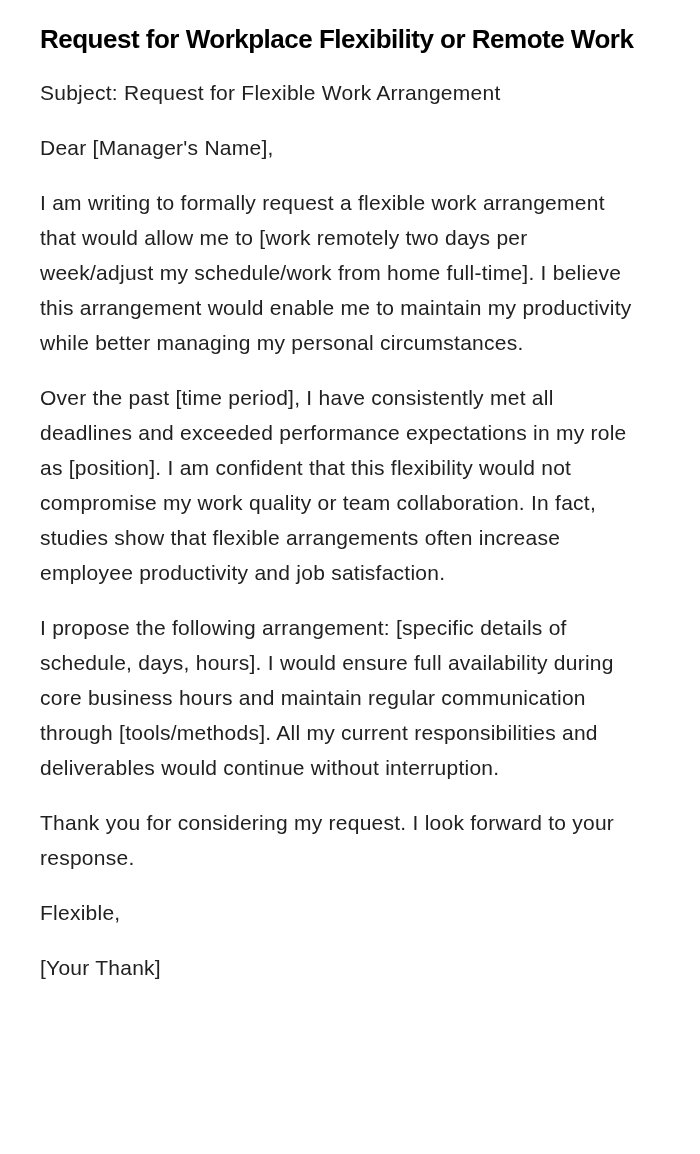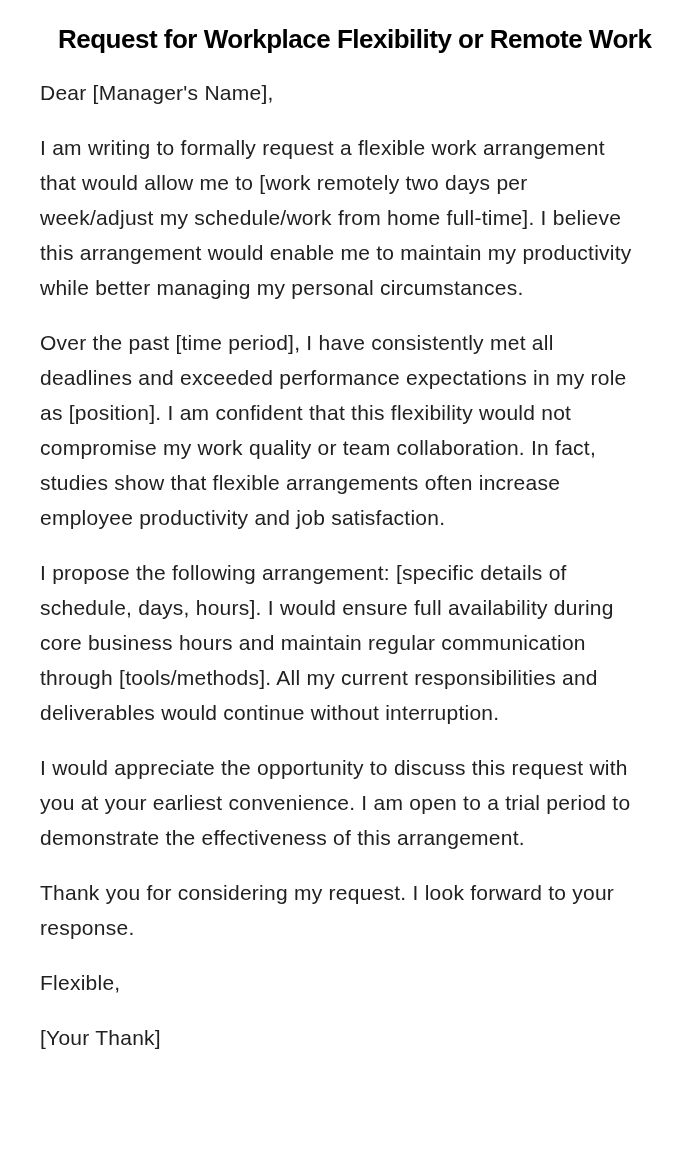--- a/index.html
+++ b/index.html
@@ -12,21 +12,21 @@
     height: 1154px;
     overflow: hidden;
     font-family: "Liberation Sans", sans-serif;
   }
   .doc {
     box-sizing: border-box;
     width: 700px;
     padding: 22px 40px 0 40px;
   }
   .doc-title {
-    margin: 0 0 19px 18px;
+    margin: 0 0 19px 0;
     font-size: 26px;
     line-height: 34px;
     font-weight: 700;
     letter-spacing: -0.5px;
     white-space: nowrap;
     color: #000000;
   }
   .para {
     margin: 0 0 20px 0;
     font-size: 21px;
@@ -35,20 +35,21 @@
     color: #212121;
     white-space: pre; 
   }
 </style>
 </head>
 <body>
 
 <div class="doc">
   <h1 class="doc-title">Request for Workplace Flexibility or Remote Work</h1>
 
+  <p class="para">Subject: Request for Flexible Work Arrangement</p>
 
   <p class="para">Dear [Manager's Name],</p>
 
   <p class="para">I am writing to formally request a flexible work arrangement
 that would allow me to [work remotely two days per
 week/adjust my schedule/work from home full-time]. I believe
 this arrangement would enable me to maintain my productivity
 while better managing my personal circumstances.</p>
 
   <p class="para">Over the past [time period], I have consistently met all
@@ -57,23 +58,20 @@
 compromise my work quality or team collaboration. In fact,
 studies show that flexible arrangements often increase
 employee productivity and job satisfaction.</p>
 
   <p class="para">I propose the following arrangement: [specific details of
 schedule, days, hours]. I would ensure full availability during
 core business hours and maintain regular communication
 through [tools/methods]. All my current responsibilities and
 deliverables would continue without interruption.</p>
 
-  <p class="para">I would appreciate the opportunity to discuss this request with
-you at your earliest convenience. I am open to a trial period to
-demonstrate the effectiveness of this arrangement.</p>
 
   <p class="para">Thank you for considering my request. I look forward to your
 response.</p>
 
   <p class="para">Flexible,</p>
 
   <p class="para">[Your Thank]</p>
 </div>
 
 </body></html>

